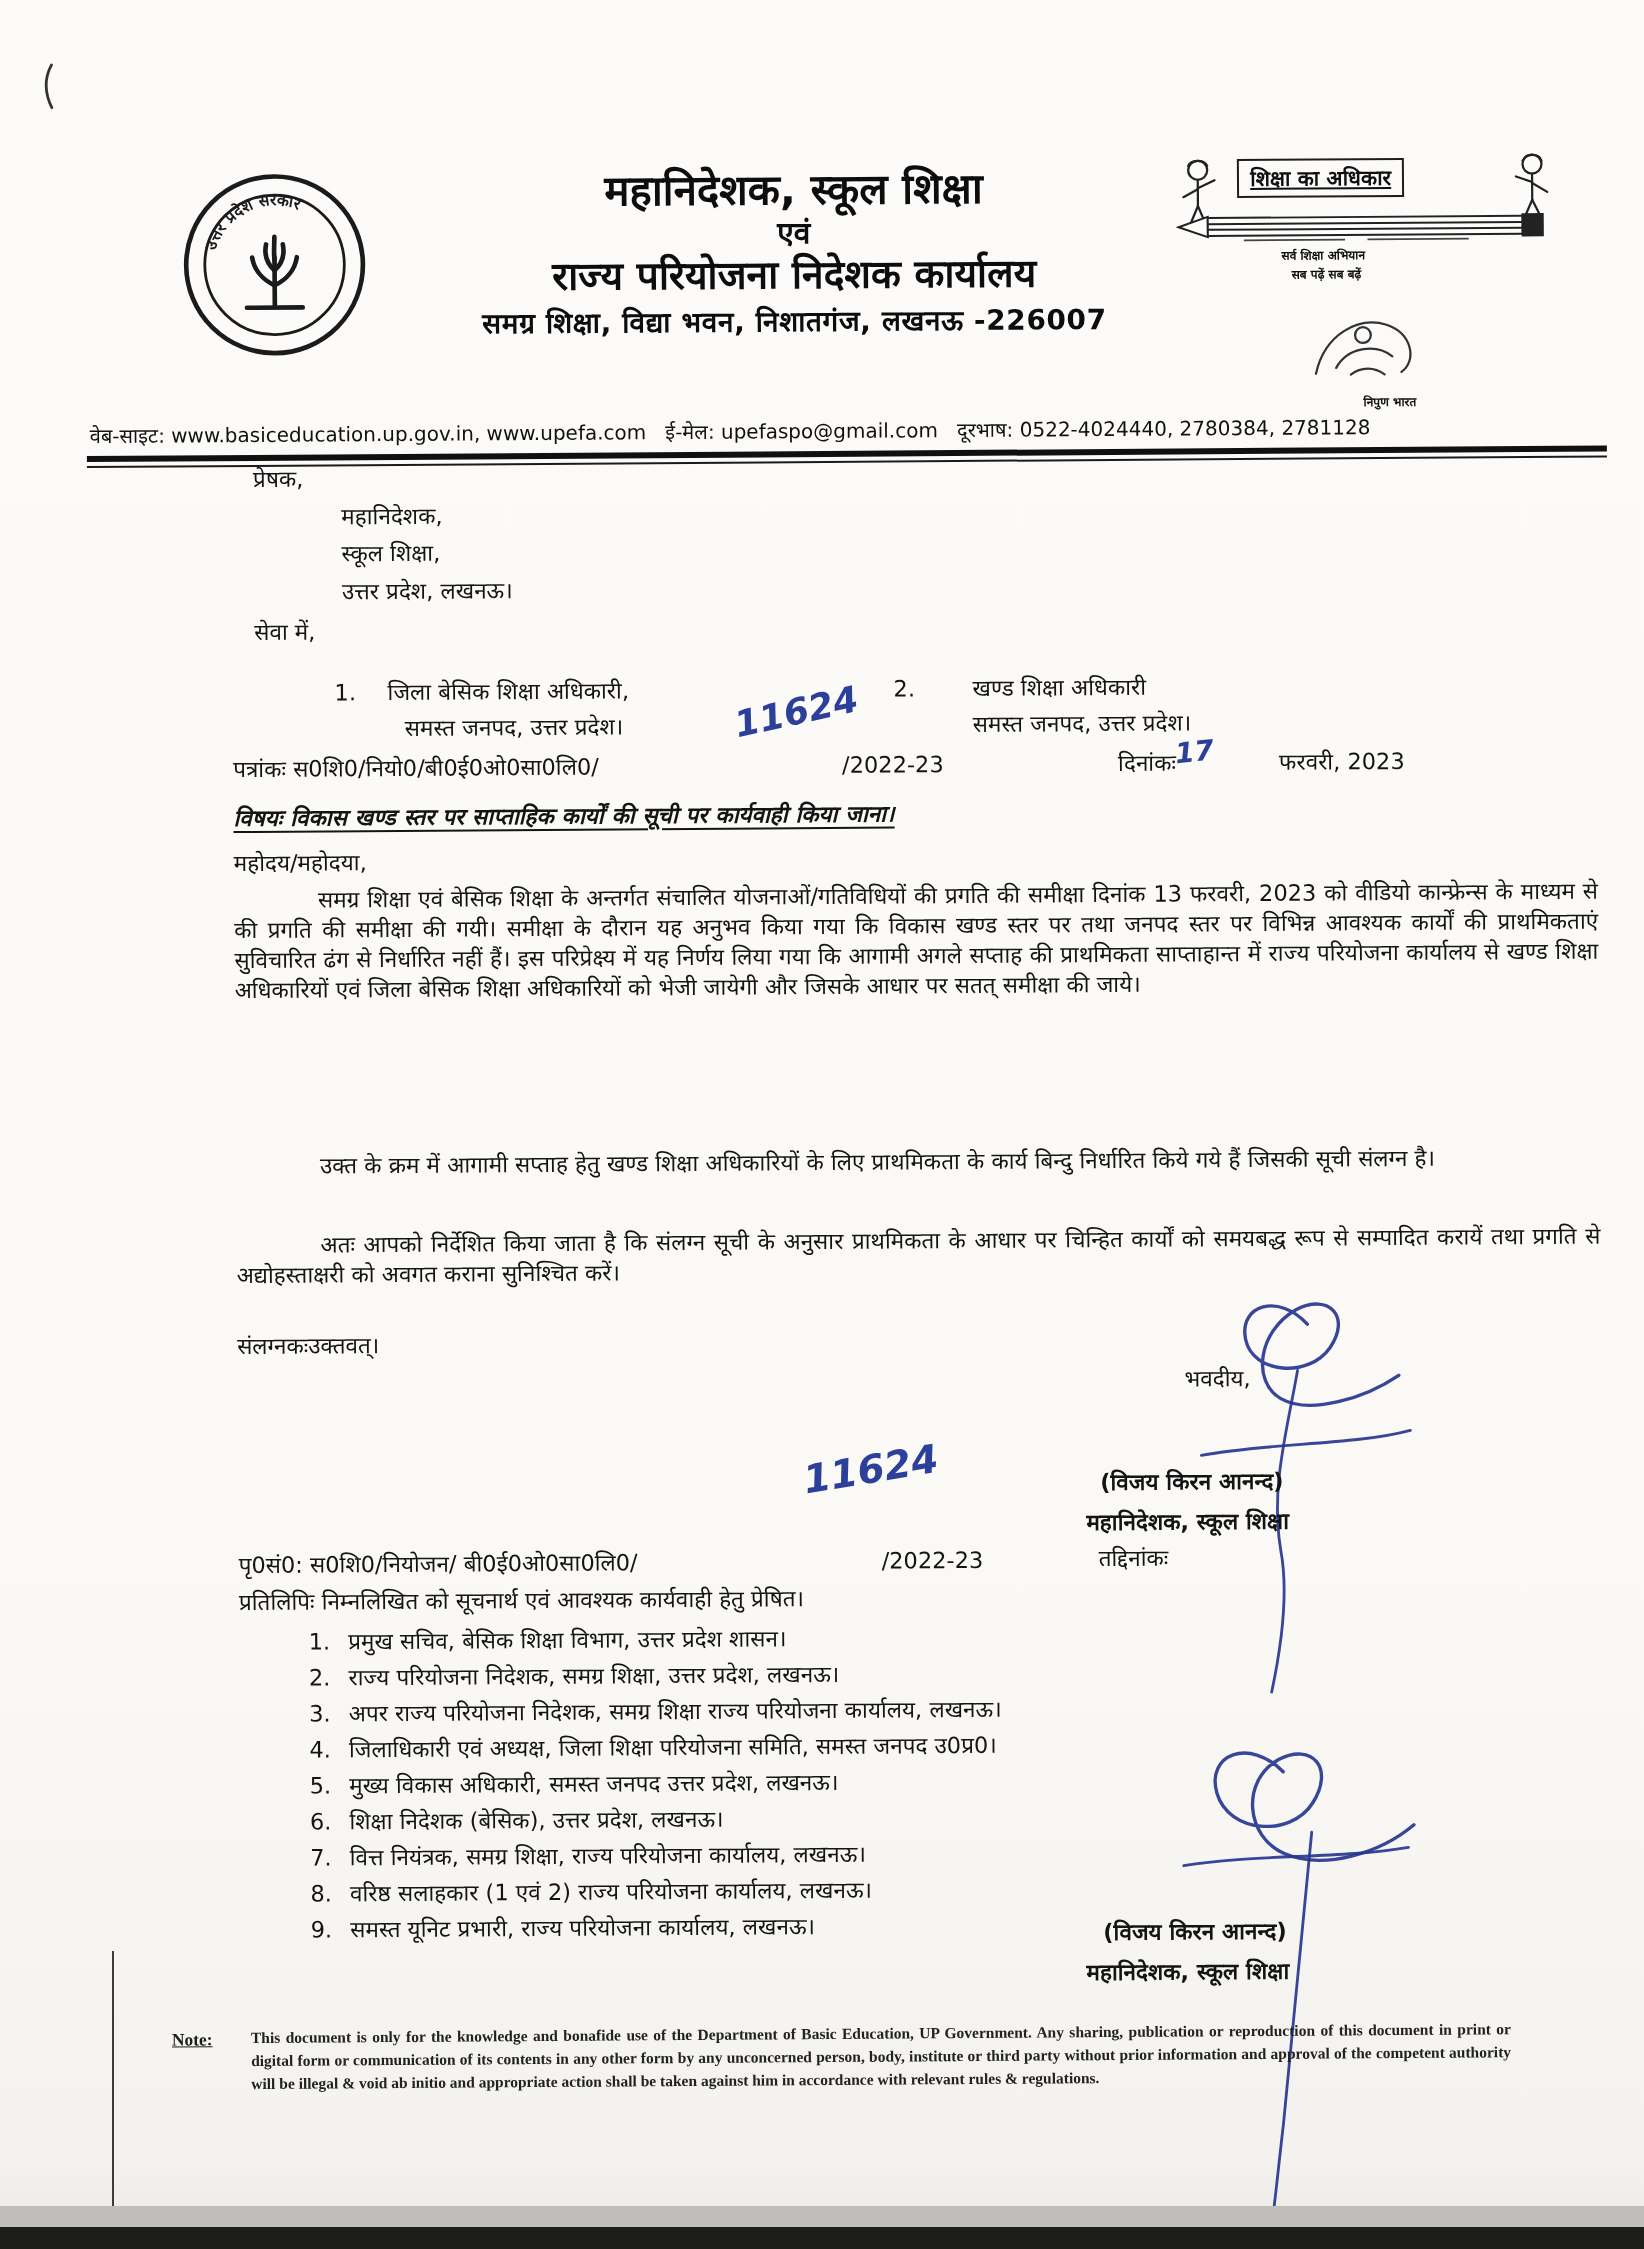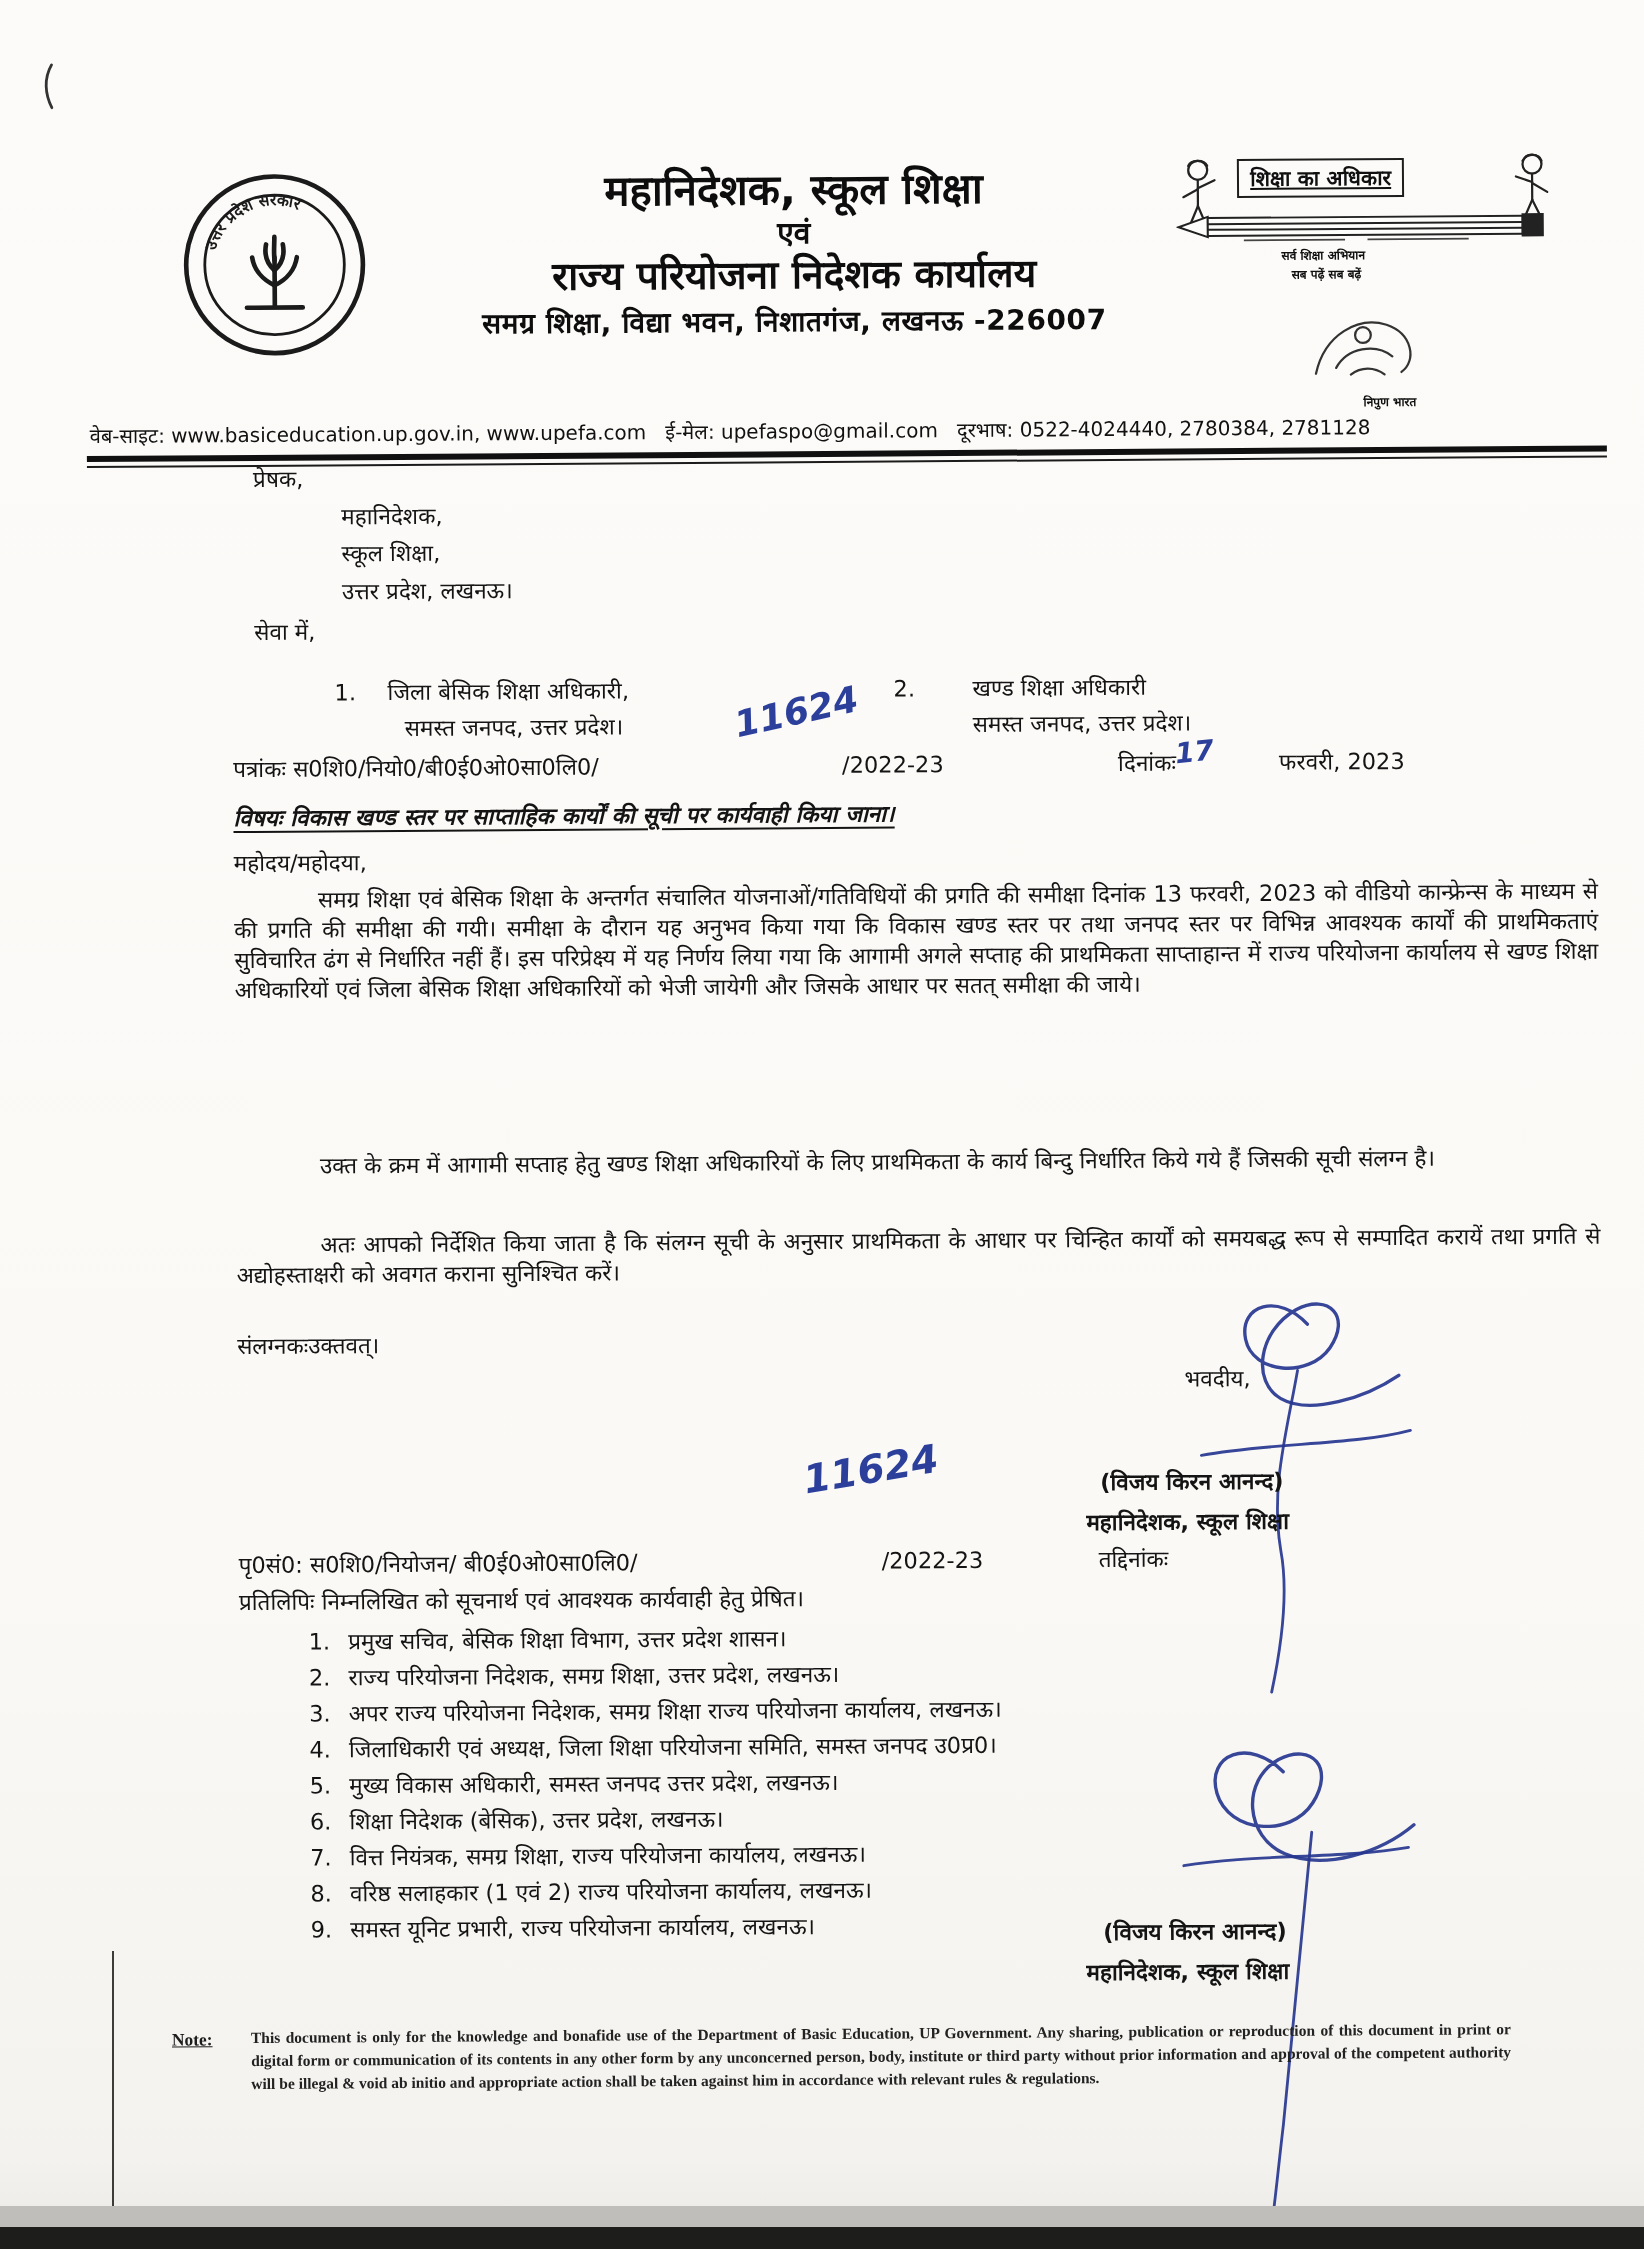--- a/index.html
+++ b/index.html
@@ -171,21 +171,21 @@
       <path d="M 502 152 C 482 262, 452 362, 470 472 C 484 550, 470 642, 452 724" stroke-width="5"></path>
       <path d="M 330 302 C 452 280, 602 286, 702 260" stroke-width="5"></path>
     </svg>
     <div class="abs t name" style="left:1096px; top:1469px;">(विजय किरन आनन्द)</div>
     <div class="abs t name" style="left:1082px; top:1509px;">महानिदेशक, स्कूल शिक्षा</div>
 
     <div class="abs handwriting" style="left:799px; top:1447px; font-size:39px; transform:rotate(-9deg);">11624</div>
 
     <div class="abs t" style="left:234px;  top:1546px;">पृ0सं0: स0शि0/नियोजन/ बी0ई0ओ0सा0लि0/</div>
     <div class="abs t" style="left:877px; top:1546px;">/2022-23</div>
-    <div class="abs t" style="left:1094px; top:1546px;">तद्दिनांकः</div>
+    <div class="abs t" style="left:1094px; top:1546px;font-family:Liberation Serif, serif;">तद्दिनांकः</div>
     <div class="abs t" style="left:234px;  top:1583px;">प्रतिलिपिः निम्नलिखित को सूचनार्थ एवं आवश्यक कार्यवाही हेतु प्रेषित।</div>
 
     <div class="abs" style="left:292px; top:1620px;">
       <div class="copy-item">
           <span class="num">1.</span>
           <span class="txt">प्रमुख सचिव, बेसिक शिक्षा विभाग, उत्तर प्रदेश शासन।</span>
         </div>
       <div class="copy-item">
           <span class="num">2.</span>
           <span class="txt">राज्य परियोजना निदेशक, समग्र शिक्षा, उत्तर प्रदेश, लखनऊ।</span>

